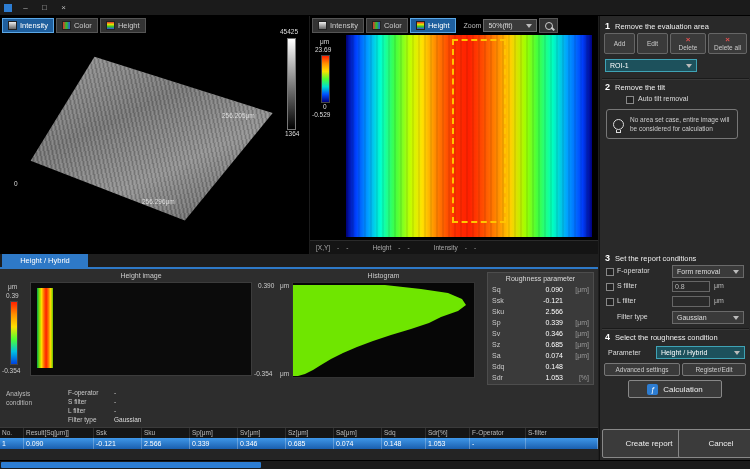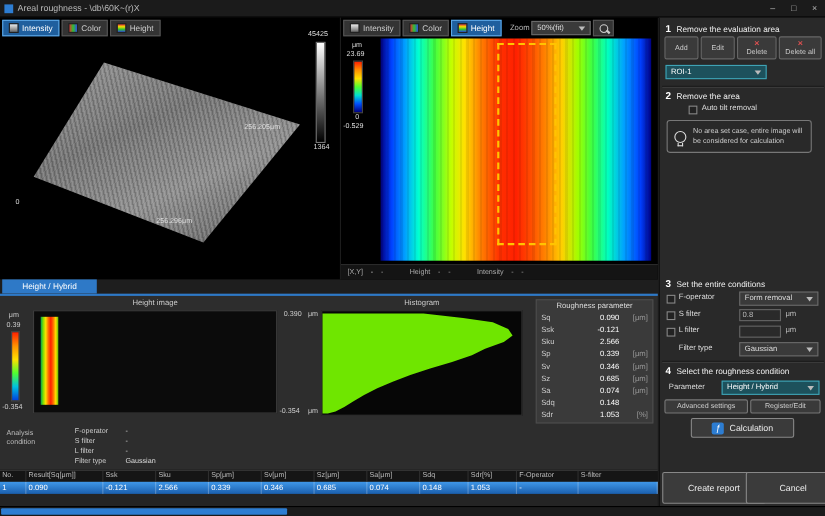--- a/index.html
+++ b/index.html
@@ -115,21 +115,20 @@
   .hscroll{position:absolute;left:0;top:460px;width:750px;height:9px;background:#1b1b1b;border-top:1px solid #000;box-sizing:border-box;}
   .hthumb{position:absolute;left:1px;top:1px;width:260px;height:6px;background:#2d7dd2;border-radius:1px;}
 </style>
 </head>
 <body>
 
 <div class="screen">
 
   <div class="titlebar">
     <span class="appicon"></span>
-    <span class="title">Areal roughness - \db\60K~(r)X</span>
     <span class="wc">–</span>
     <span class="wc">□</span>
     <span class="wc">×</span>
   </div>
 
   <div class="panel3d">
     <div class="vtoolbar">
       <div class="tbtn sel">
         <span class="ic ic-int"></span>
         <span>Intensity</span>
@@ -219,32 +218,32 @@
       <span>Delete all</span>
     </div>
     <div class="dd teal" style="position:absolute;left:5px;top:43px;width:92px;">
       <span>ROI-1</span>
       <span class="caret"></span>
     </div>
     <div class="divider" style="top:62px;"></div>
 
     <div class="shead" style="left:5px;top:66px;">
       <span class="snum">2</span>
-      <span>Remove the area</span>
+      <span>Remove the tilt</span>
     </div>
     <div class="chk" style="left:26px;top:80px;"></div>
     <span class="clabel" style="left:38px;top:79px;">Auto tilt removal</span>
     <div class="hintbox">
       <span class="bulb"></span>
       <span class="hinttext">No area set case, entire image will be considered for calculation</span>
     </div>
 
     <div class="shead" style="left:5px;top:237px;">
       <span class="snum">3</span>
-      <span>Set the entire conditions</span>
+      <span>Set the report conditions</span>
     </div>
     <div class="chk" style="left:6px;top:252px;"></div>
     <span class="clabel" style="left:17px;top:251px;">F-operator</span>
     <div class="dd" style="position:absolute;left:72px;top:249px;width:72px;">
       <span>Form removal</span>
       <span class="caret"></span>
     </div>
     <div class="chk" style="left:6px;top:267px;"></div>
     <span class="clabel" style="left:17px;top:266px;">S filter</span>
     <input class="field" style="left: 72px; top: 265px;" value="0.8">

